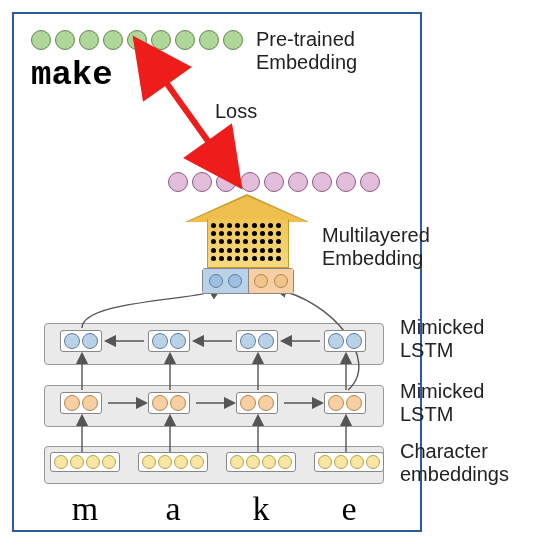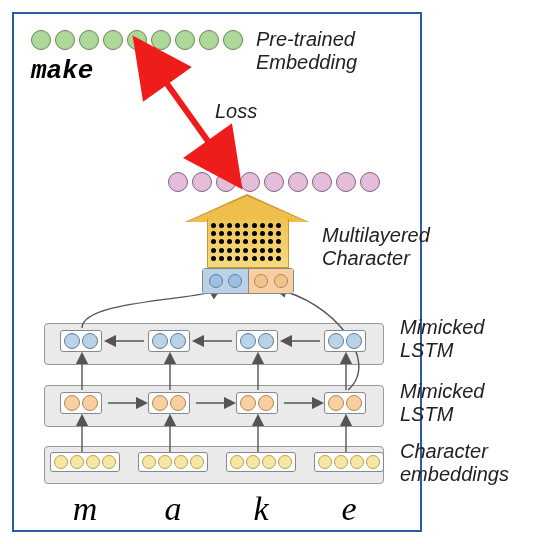--- a/index.html
+++ b/index.html
@@ -6,40 +6,39 @@
     margin: 0;
     padding: 0;
     font-family: Arial, sans-serif;
     background: #fff;
   }
   .frame {
     width: 434px;
     height: 544px;
     position: relative;
     box-sizing: border-box;
-    font-style: italic;
   }
   .inner-border {
     position: absolute;
     top: 12px;
     left: 12px;
     right: 12px;
     bottom: 12px;
     border: 2px solid #2e5aa0;
   }
   .label {
     position: absolute;
     font-size: 20px;
     color: #222;
   }
   .make-word {
     position: absolute;
     font-family: "Courier New", monospace;
     font-weight: bold;
-    font-size: 26px;
+    font-size: 34px;
     color: #000;
   }
   .char-letter {
     position: absolute;
     font-family: Georgia, serif;
     font-size: 34px;
     color: #000;
     text-align: center;
     width: 70px;
   }
@@ -270,21 +269,21 @@
         <div></div>
         <div></div>
         <div></div>
         <div></div>
         <div></div>
         <div></div>
         <div></div>
         <div></div>
     </div>
   </div>
-  <div class="label" style="top:224px; left:322px;">Multilayered Character</div>
+  <div class="label" style="top:224px; left:322px;">Multilayered Embedding</div>
 
   <div class="concat-box">
     <div class="half b">
         <div class="circ"></div>
         <div class="circ"></div>
       </div>
     <div class="half o">
         <div class="circ"></div>
         <div class="circ"></div>
       </div>

